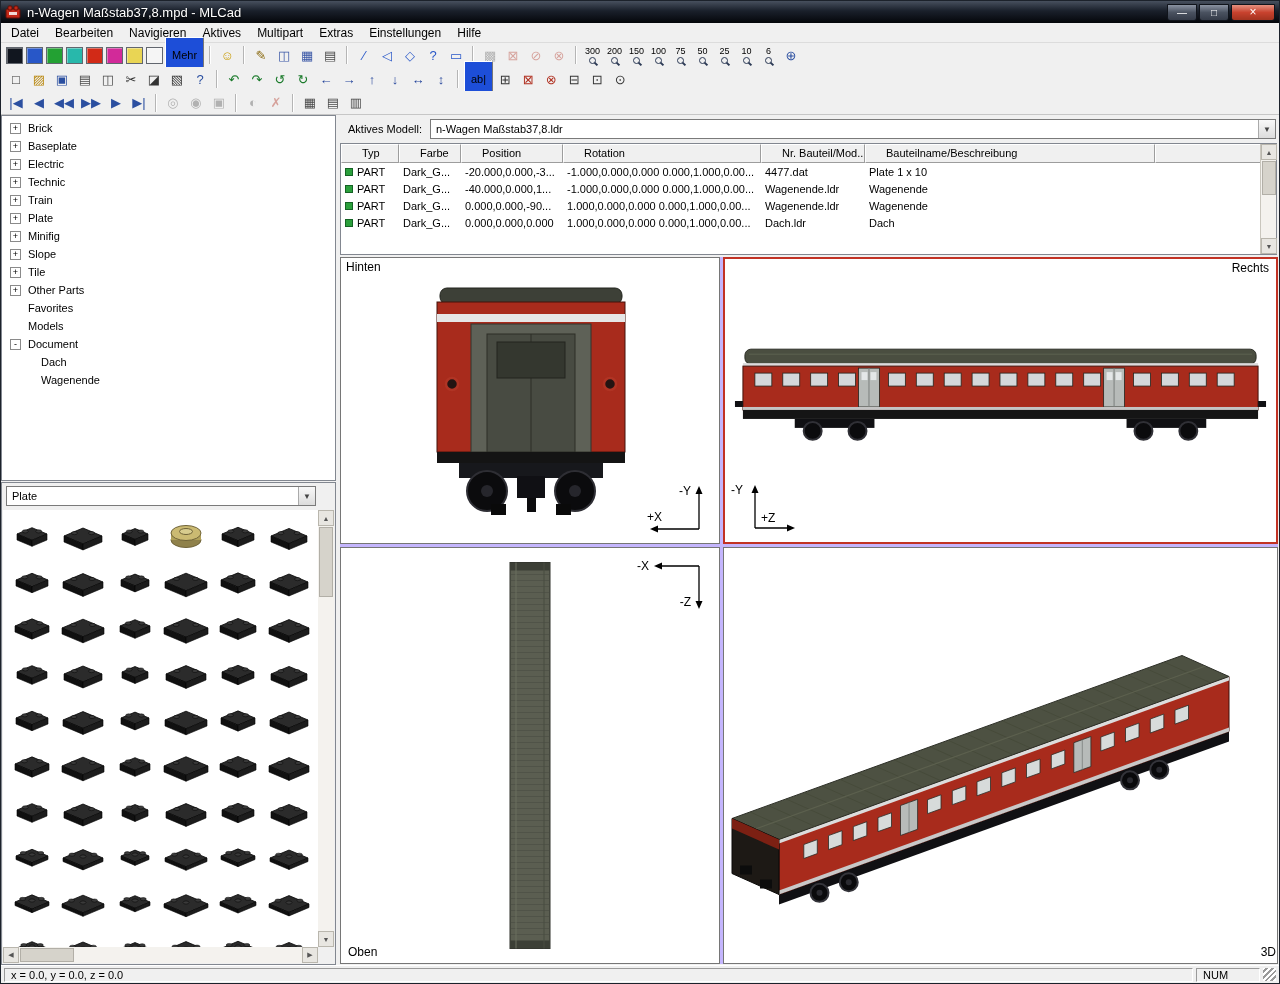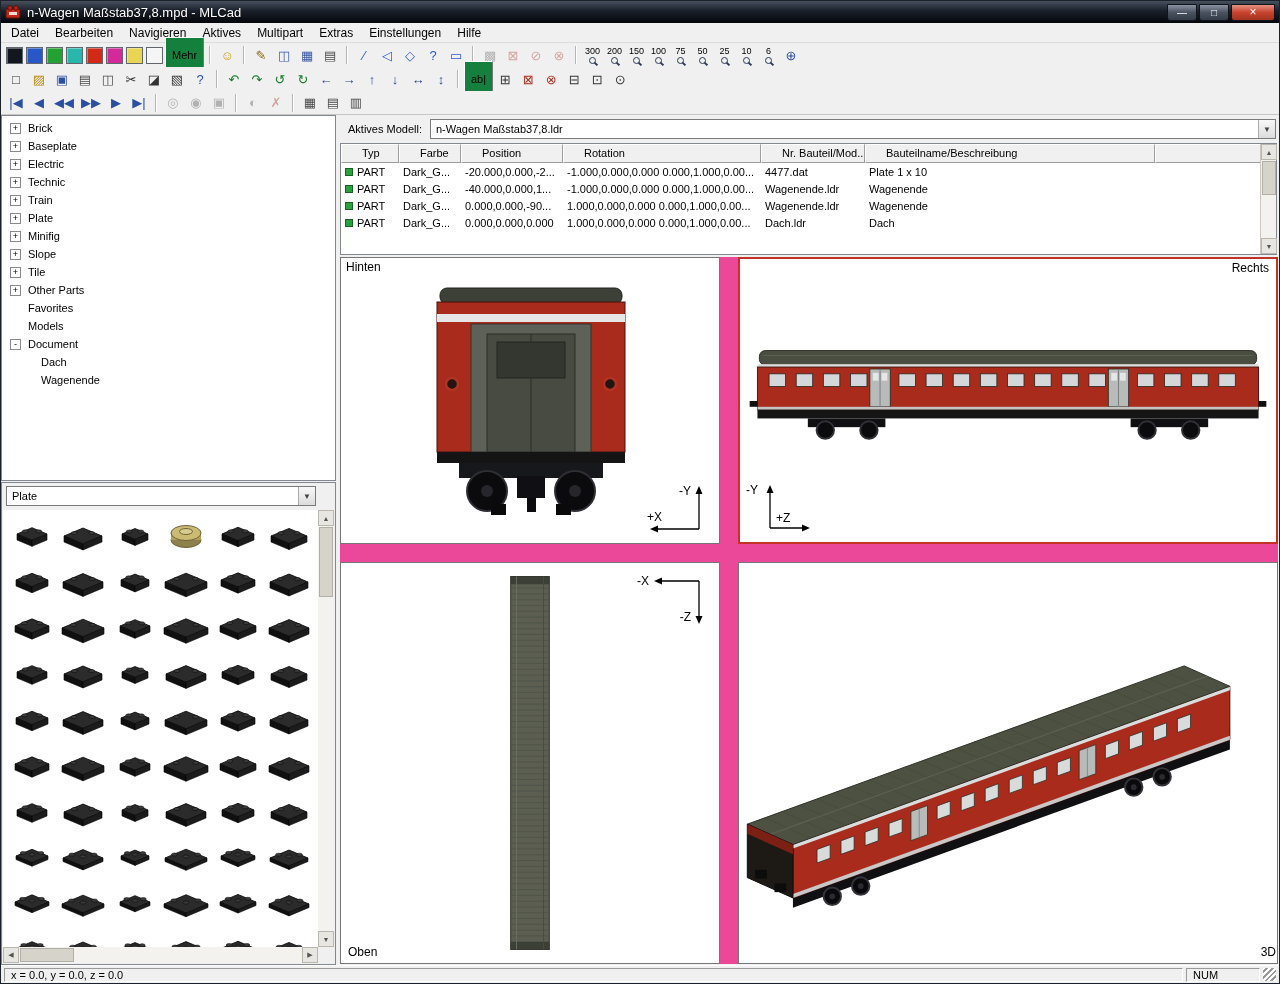--- a/index.html
+++ b/index.html
@@ -17,21 +17,21 @@
 .menu-item{padding:3px 8px;font-size:12px}
 
 .toolbar{position:absolute;left:0;right:0;background:#f0f0f0;display:flex;align-items:center;padding-left:4px;gap:1px}
 #tb1{top:42px;height:24px}
 #tb2{top:66px;height:24px}
 #tb3{top:90px;height:24px;border-bottom:1px solid #c6c6c6}
 .tbtn{min-width:22px;height:22px;padding:0 2px;display:flex;align-items:center;justify-content:center;font-size:13px;border:1px solid transparent;border-radius:2px}
 .tbtn.disabled{opacity:.4}
 .swatch{width:17px;height:17px;border:1px solid #61666e;margin:0 1px;box-shadow:inset 1px 1px 0 rgba(255,255,255,.35)}
 .tsep{width:2px;height:18px;border-left:1px solid #b5b5b5;border-right:1px solid #fff;margin:0 4px}
-.ttext{height:36px;padding:0 6px;border:1px solid;border-color:#fff #777 #777 #fff;background:#15803d;display:flex;align-items:center;font-size:11px}
+.ttext{height:36px;padding:0 6px;border:1px solid;border-color:#fff #777 #777 #fff;background:#1d4ed8;display:flex;align-items:center;font-size:11px}
 .zoombtn{width:21px;height:22px;display:flex;flex-direction:column;align-items:center;justify-content:center;border:1px solid transparent}
 .znum{font-size:9px;line-height:9px}
 .mag{width:7px;height:7px;border:1.5px solid #2c3a55;border-radius:50%;position:relative;margin-top:1px}
 .mag::after{content:'';position:absolute;width:4px;height:2px;background:#2c3a55;right:-3px;bottom:-2px;transform:rotate(45deg)}
 
 .main{position:absolute;top:114px;left:0;right:0;bottom:18px;background:#f0f0f0}
 .leftpanel{position:absolute;top:0;left:0;width:337px;height:100%}
 .tree{position:absolute;top:0;left:0;right:2px;height:366px;background:#fff;border:1px solid #828790;overflow:hidden;padding-top:3px}
 .treerow{display:flex;align-items:center;height:18px}
 .tbox{width:11px;height:11px;border:1px solid #8a8a8a;background:#fff;font-size:9px;line-height:9px;text-align:center;margin-right:4px;flex:none}
@@ -62,32 +62,32 @@
 .thead{display:flex;height:19px}
 .th{background:#f0f0f0;border:1px solid;border-color:#fff #9d9d9d #9d9d9d #fff;padding:2px 20px;overflow:hidden;white-space:nowrap;flex:none}
 .th.fill,.td.fill{flex:1}
 .trow{display:flex;height:17px;align-items:center}
 .td{padding:0 4px;overflow:hidden;white-space:nowrap;flex:none;display:flex;align-items:center;height:100%}
 .c0{width:58px}.c1{width:62px}.c2{width:102px}.c3{width:198px}.c4{width:104px}.c5{width:290px}
 .partcube{width:8px;height:8px;background:#2ba03c;border:1px solid #156325;margin-right:4px;flex:none}
 .tvscroll{position:absolute;top:0;right:0;width:16px;bottom:0;background:#f4f2ee;display:flex;flex-direction:column;border-left:1px solid #c9c6bd}
 .tvthumb{width:14px;height:34px;margin:1px;background:#d6d3cb;border:1px solid #b2afa7;flex:none}
 
-.viewports{position:absolute;top:142px;left:2px;right:1px;bottom:1px;display:grid;grid-template-columns:380px 1fr;grid-template-rows:287px 1fr;gap:18px;background:#ec4899}
+.viewports{position:absolute;top:142px;left:2px;right:1px;bottom:1px;display:grid;grid-template-columns:380px 1fr;grid-template-rows:287px 1fr;gap:3px;background:#c4b5fd}
 .vp{position:relative;background:#fff;border:1px solid #767676;overflow:hidden}
 .vp.active{border:2px solid #c23325}
 .vplabel{position:absolute;font-size:12px;z-index:3;background:rgba(255,255,255,.6);padding:0 1px}
 .vpcanvas{position:absolute;inset:0;width:100%;height:100%}
 .axis{position:absolute;z-index:3}
 .axis text{font-size:12px;fill:#000}
 
 .statusbar{position:absolute;left:0;right:0;bottom:0;height:18px;background:#f0f0f0;border-top:1px solid #fff;display:flex;align-items:center;gap:3px;padding:1px 3px}
 .scell{height:14px;border:1px solid;border-color:#9a9a9a #fff #fff #9a9a9a;display:flex;align-items:center;padding:0 6px;white-space:nowrap}
 .scell.coords{flex:1}
-.scell.num{width:74px}
+.scell.num{width:64px}
 .grip{width:13px;height:13px;background:repeating-linear-gradient(135deg,#fff 0 2px,#9a9a9a 2px 4px);flex:none}
 .appicon{width:16px;height:16px;flex:none}
 </style>
 </head>
 <body>
 
 <div class="app">
 
   <div class="titlebar">
     <svg class="appicon" viewBox="0 0 16 16">
@@ -894,21 +894,21 @@
             <span class="th c5">Bauteilname/Beschreibung</span>
             <span class="th fill"></span>
           </div>
         <div id="tbody">
             <div class="trow">
               <span class="td c0">
                 <span class="partcube"></span>
                 <span>PART</span>
               </span>
               <span class="td c1">Dark_G...</span>
-              <span class="td c2">-20.000,0.000,-2...</span>
+              <span class="td c2">-20.000,0.000,-3...</span>
               <span class="td c3">-1.000,0.000,0.000 0.000,1.000,0.00...</span>
               <span class="td c4">4477.dat</span>
               <span class="td c5">Plate  1 x 10</span>
             </div>
             <div class="trow">
               <span class="td c0">
                 <span class="partcube"></span>
                 <span>PART</span>
               </span>
               <span class="td c1">Dark_G...</span>

